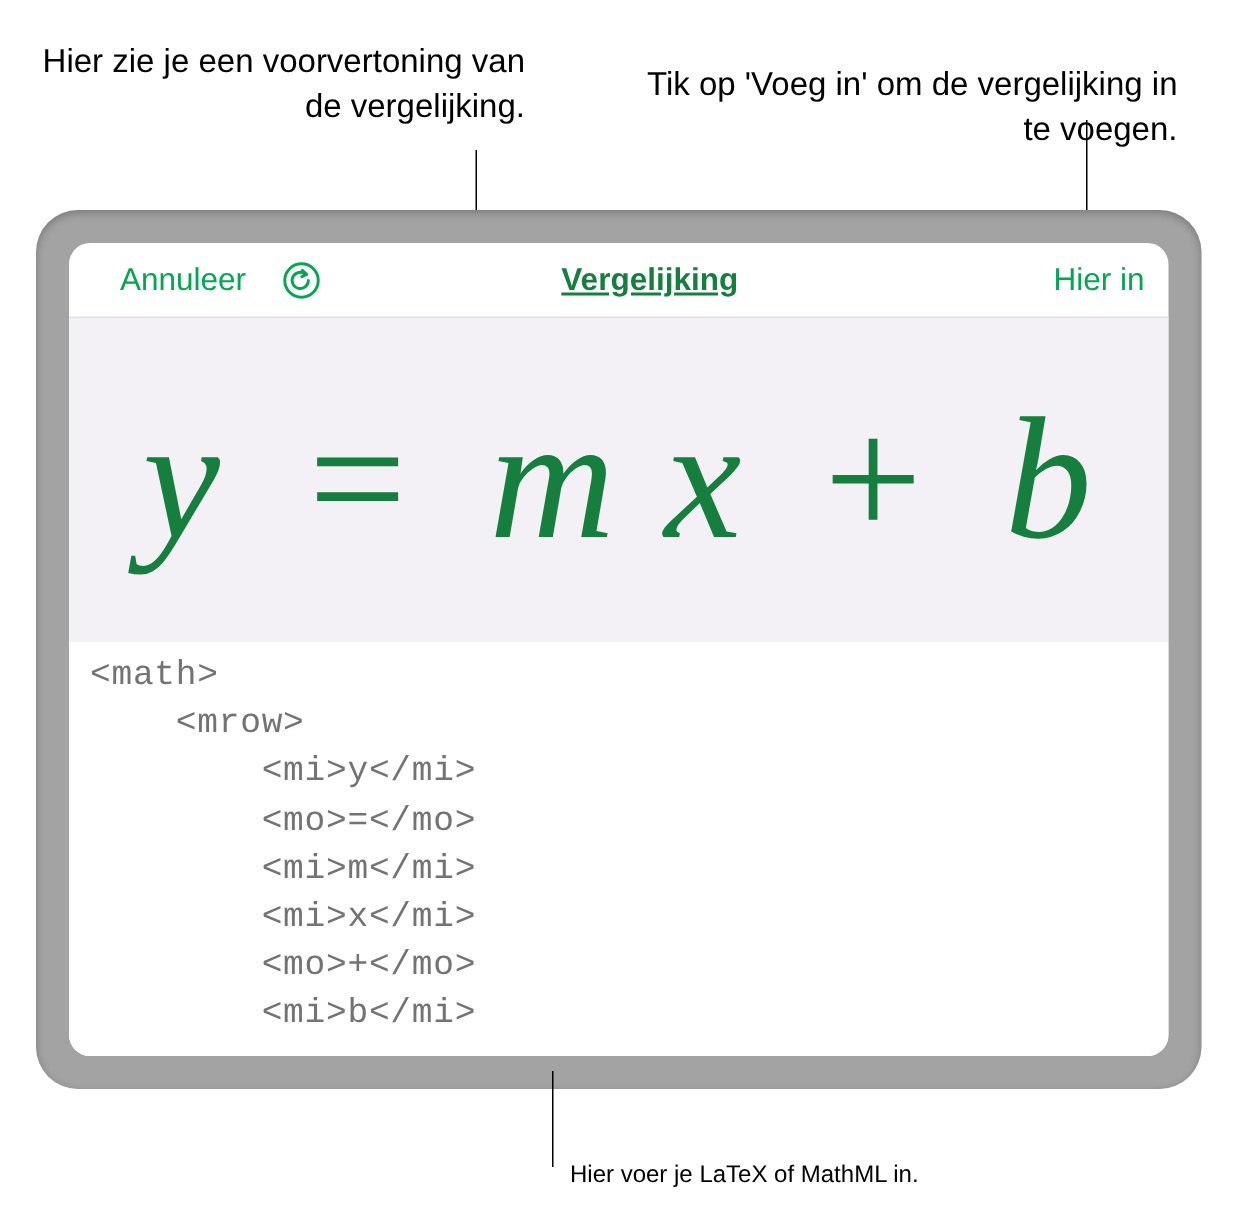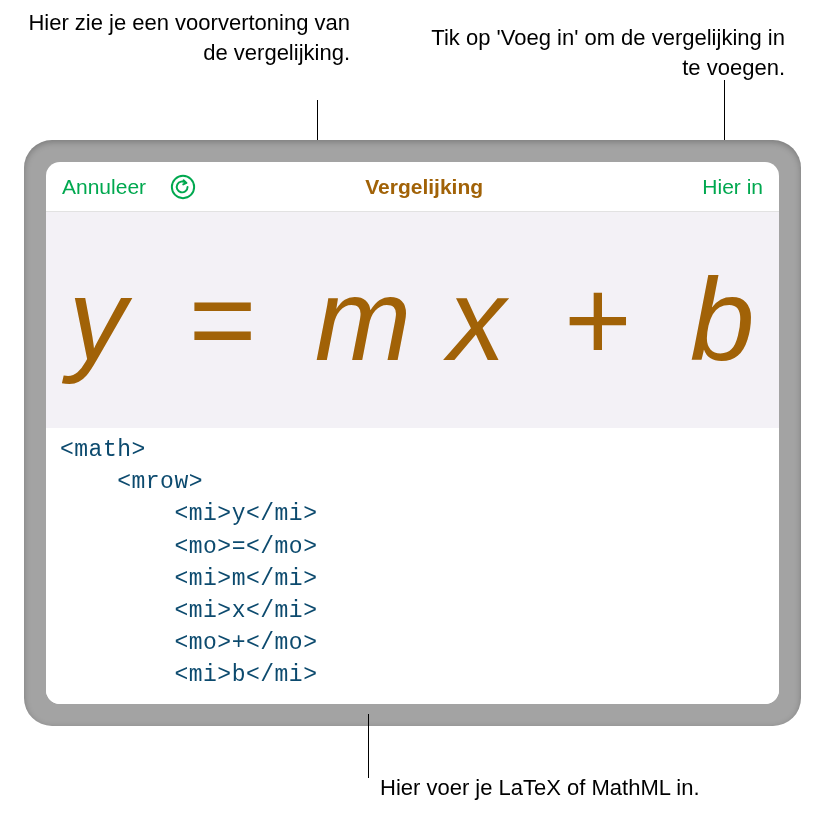--- a/index.html
+++ b/index.html
@@ -14,21 +14,21 @@
   }
   .page {
     position: relative;
     width: 825px;
     height: 819px;
   }
 
   
   .top-callouts {
     position: absolute;
-    top: 8px;
+    top: 26px;
     left: 0;
     width: 682px;
     height: 118px;
   }
   .callout {
     font-size: 22px;
     line-height: 1.35;
     color: #000;
   }
   .callout.left {
@@ -85,82 +85,84 @@
     border-bottom: 1px solid #e2e2e2;
   }
   .btn-text {
     color: #00a84f;
     font-size: 21px;
     font-weight: 400;
     background: none;
     border: none;
     padding: 0;
     cursor: pointer;
+    margin-left: 18px;
   }
   .undo {
     width: 30px;
     height: 30px;
     margin-left: 22px;
     display: inline-flex;
     align-items: center;
     justify-content: center;
     cursor: pointer;
   }
   .undo svg { display: block; }
   .title {
     flex: 1;
     text-align: center;
     font-size: 21px;
     font-weight: 700;
-    color: #a16207;
+    color: #15803d;
     margin-left: -52px; 
+    text-decoration: underline;
   }
   .insert {
     margin-left: auto;
   }
   .preview {
     background: #f3f1f6;
     height: 216px;
     display: flex;
     align-items: center;
     justify-content: center;
     overflow: hidden;
   }
   .eqn {
-    font-family: Liberation Sans, sans-serif;
+    font-family: Liberation Serif, serif;
     font-style: italic;
     font-size: 116px;
     letter-spacing: 2px;
-    color: #a16207;
+    color: #15803d;
     white-space: nowrap;
   }
   .eqn .op {
     font-style: normal;
     padding: 0 22px;
   }
   .eqn .yvar { margin-right: 4px; }
   .code-area {
     flex: 1;
     background: #ffffff;
     padding: 6px 14px 8px 14px;
     font-family: "SF Mono", Menlo, Consolas, "Courier New", monospace;
     font-size: 23px;
     line-height: 1.4;
-    color: #0c4a6e;
+    color: #737373;
     white-space: pre;
     overflow: hidden;
     letter-spacing: 0.5px;
   }
 
   
   .bottom-callout {
     position: absolute;
     top: 775px;
     left: 380px;
-    font-size: 22px;
+    font-size: 16px;
     color: #000;
   }
 </style>
 </head>
 <body>
 
 <div class="page">
 
   <div class="top-callouts">
     <div class="callout left">Hier zie je een voorvertoning van de vergelijking.</div>

